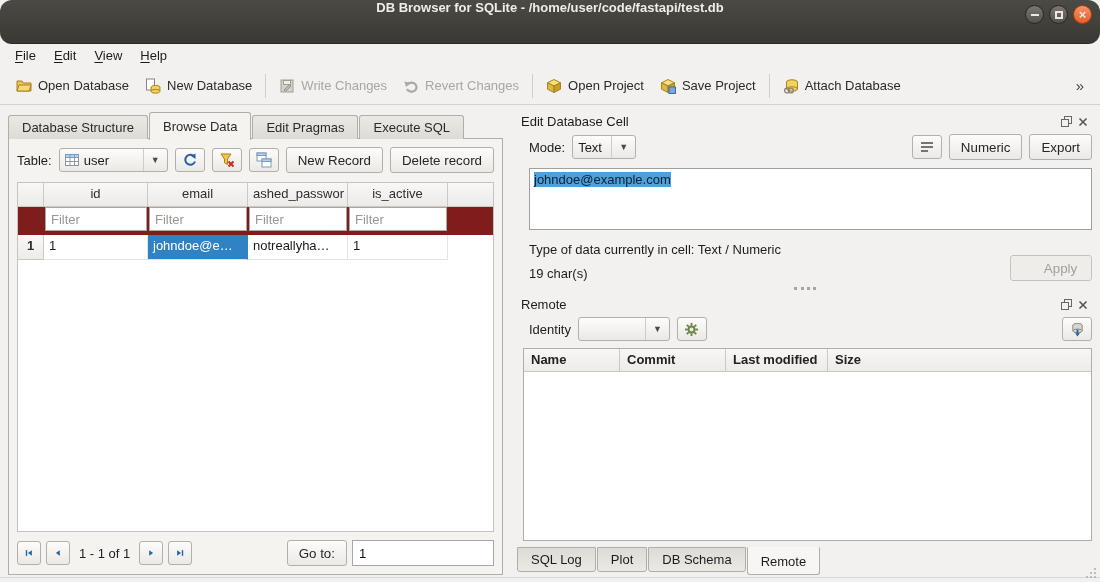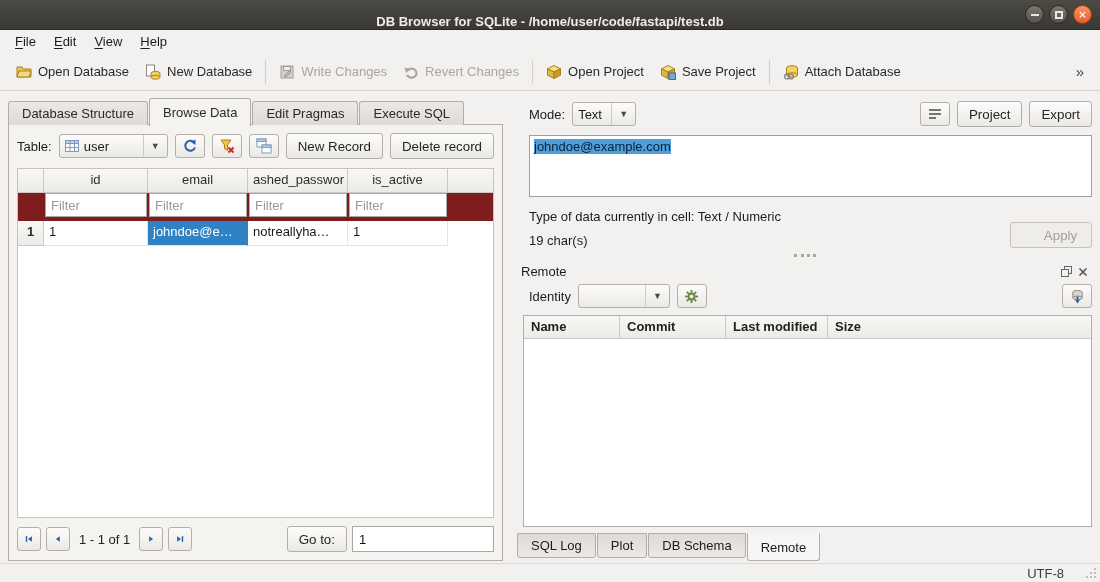--- a/index.html
+++ b/index.html
@@ -1,20 +1,20 @@
 <!DOCTYPE html>
 <html><head>
 <meta charset="utf-8">
 <style>
   * { box-sizing: border-box; margin: 0; padding: 0; }
   body { margin: 0; background: #d0cdc8; font-family: "Liberation Sans", sans-serif; }
   .window { position: relative; width: 1100px; height: 582px; background: #f2f1ef; overflow: hidden; font-size: 13px; color: #1c1c1c; }
 
   
-  .titlebar { position: relative; height: 30px; background: linear-gradient(#4c4a45, #3a3833); border-bottom: 1px solid #2a2824; display: flex; align-items: flex-end; justify-content: center; }
+  .titlebar { position: relative; height: 44px; background: linear-gradient(#4c4a45, #3a3833); border-bottom: 1px solid #2a2824; display: flex; align-items: flex-start; justify-content: center; border-radius: 12px; }
   .titlebar .title { color: #f0ede6; font-weight: bold; font-size: 13px; }
   .win-controls { position: absolute; right: 8px; top: 5px; display: flex; gap: 5px; }
   .wb { width: 19px; height: 19px; border-radius: 50%; background: linear-gradient(#7b776f, #55524c); border: 1px solid #2a2824; display: flex; align-items: center; justify-content: center; color: #ece8e0; cursor: default; }
   .wb.close { background: linear-gradient(#f79363, #e85d2a); border-color: #a33e14; }
   .glyph-min { width: 8px; height: 2px; background: #ece8e0; }
   .glyph-max { width: 8px; height: 8px; border: 2px solid #ece8e0; }
   .glyph-close { font-size: 13px; font-weight: bold; line-height: 1; margin-top: -1px; }
 
   
   .menubar { height: 23px; display: flex; align-items: center; padding-left: 6px; background: #f2f1ef; }
@@ -311,35 +311,51 @@
               </svg>
           </button>
           <button class="btn goto-btn push-right">Go to:</button>
           <input class="goto-input" value="1" style="">
         </div>
       </div>
     </div>
 
     <div class="right-pane">
 
+      <div class="dock-header">
+        <span class="dock-title">Edit Database Cell</span>
+        <span class="dock-btns">
+          <span class="dock-btn">
+              <svg width="11" height="11" viewBox="0 0 11 11">
+                <rect x="3.5" y="0.5" width="7" height="7" fill="none" stroke="#666"></rect>
+                <rect x="0.5" y="3.5" width="7" height="7" fill="#f2f1ef" stroke="#666"></rect>
+              </svg>
+            </span>
+          <span class="dock-btn">
+              <svg width="10" height="10" viewBox="0 0 10 10">
+                <path d="M1.5 1.5 L8.5 8.5 M8.5 1.5 L1.5 8.5" stroke="#555" stroke-width="1.6"></path>
+              </svg>
+            </span>
+        </span>
+      </div>
 
       <div class="mode-row">
         <span>Mode:</span>
         <div class="combo combo-mode">
           <span>Text</span>
           <span class="arrow">▼</span>
         </div>
         <button class="btn small icon-btn push-right">
           <svg width="14" height="12" viewBox="0 0 14 12">
               <line x1="1" y1="2" x2="13" y2="2" stroke="#555" stroke-width="1.6"></line>
               <line x1="1" y1="6" x2="13" y2="6" stroke="#555" stroke-width="1.6"></line>
               <line x1="1" y1="10" x2="8" y2="10" stroke="#555" stroke-width="1.6"></line>
             </svg>
         </button>
-        <button class="btn">Project</button>
+        <button class="btn">Numeric</button>
         <button class="btn">Export</button>
       </div>
 
       <div class="cell-editor">
         <span class="sel-text">johndoe@example.com</span>
       </div>
 
       <div class="info-row">
         <div class="info-lines">
           <div>Type of data currently in cell: Text / Numeric</div>

